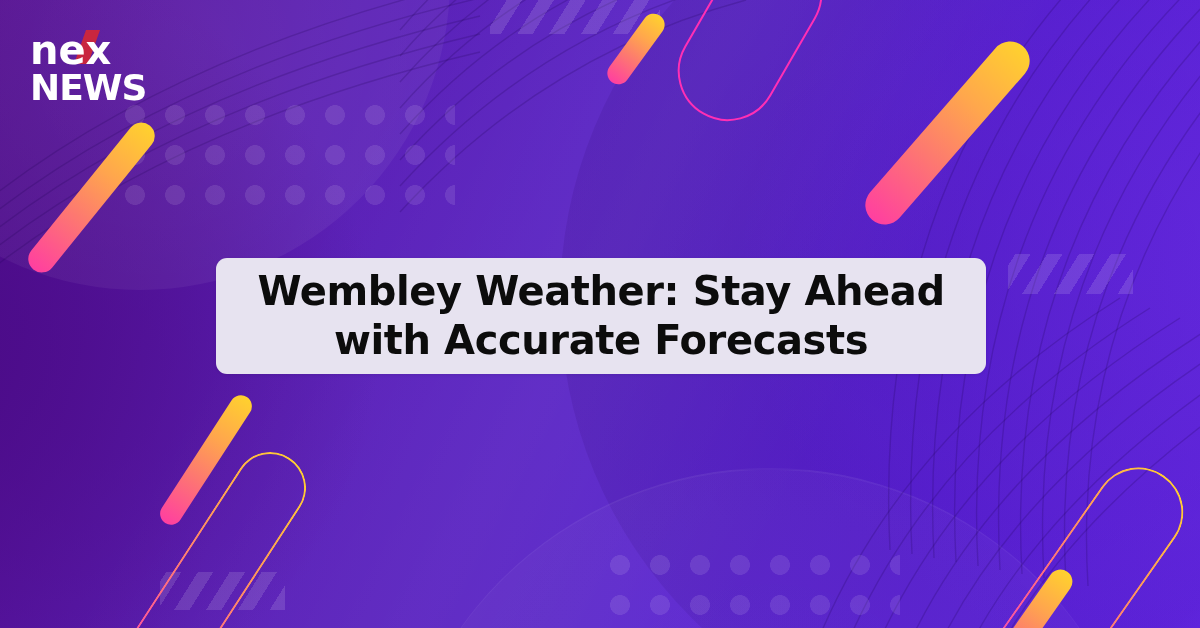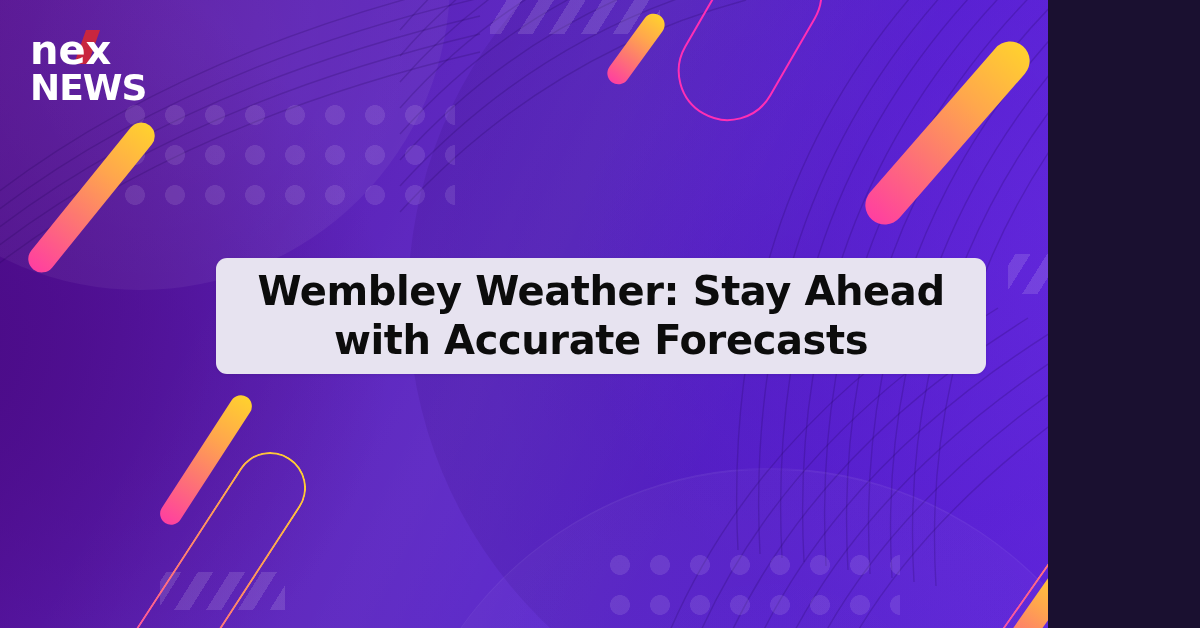--- a/index.html
+++ b/index.html
@@ -7,21 +7,21 @@
     margin: 0;
     padding: 0;
     background: #1a1030;
   }
   body {
     font-family: "Liberation Sans", sans-serif;
   }
 
   .banner {
     position: relative;
-    width: 1048px;
+    width: 1200px;
     height: 628px;
     overflow: hidden;
     background: #5b27c8;
   }
 
   
   .bg-base {
     position: absolute;
     inset: 0;
     background:

